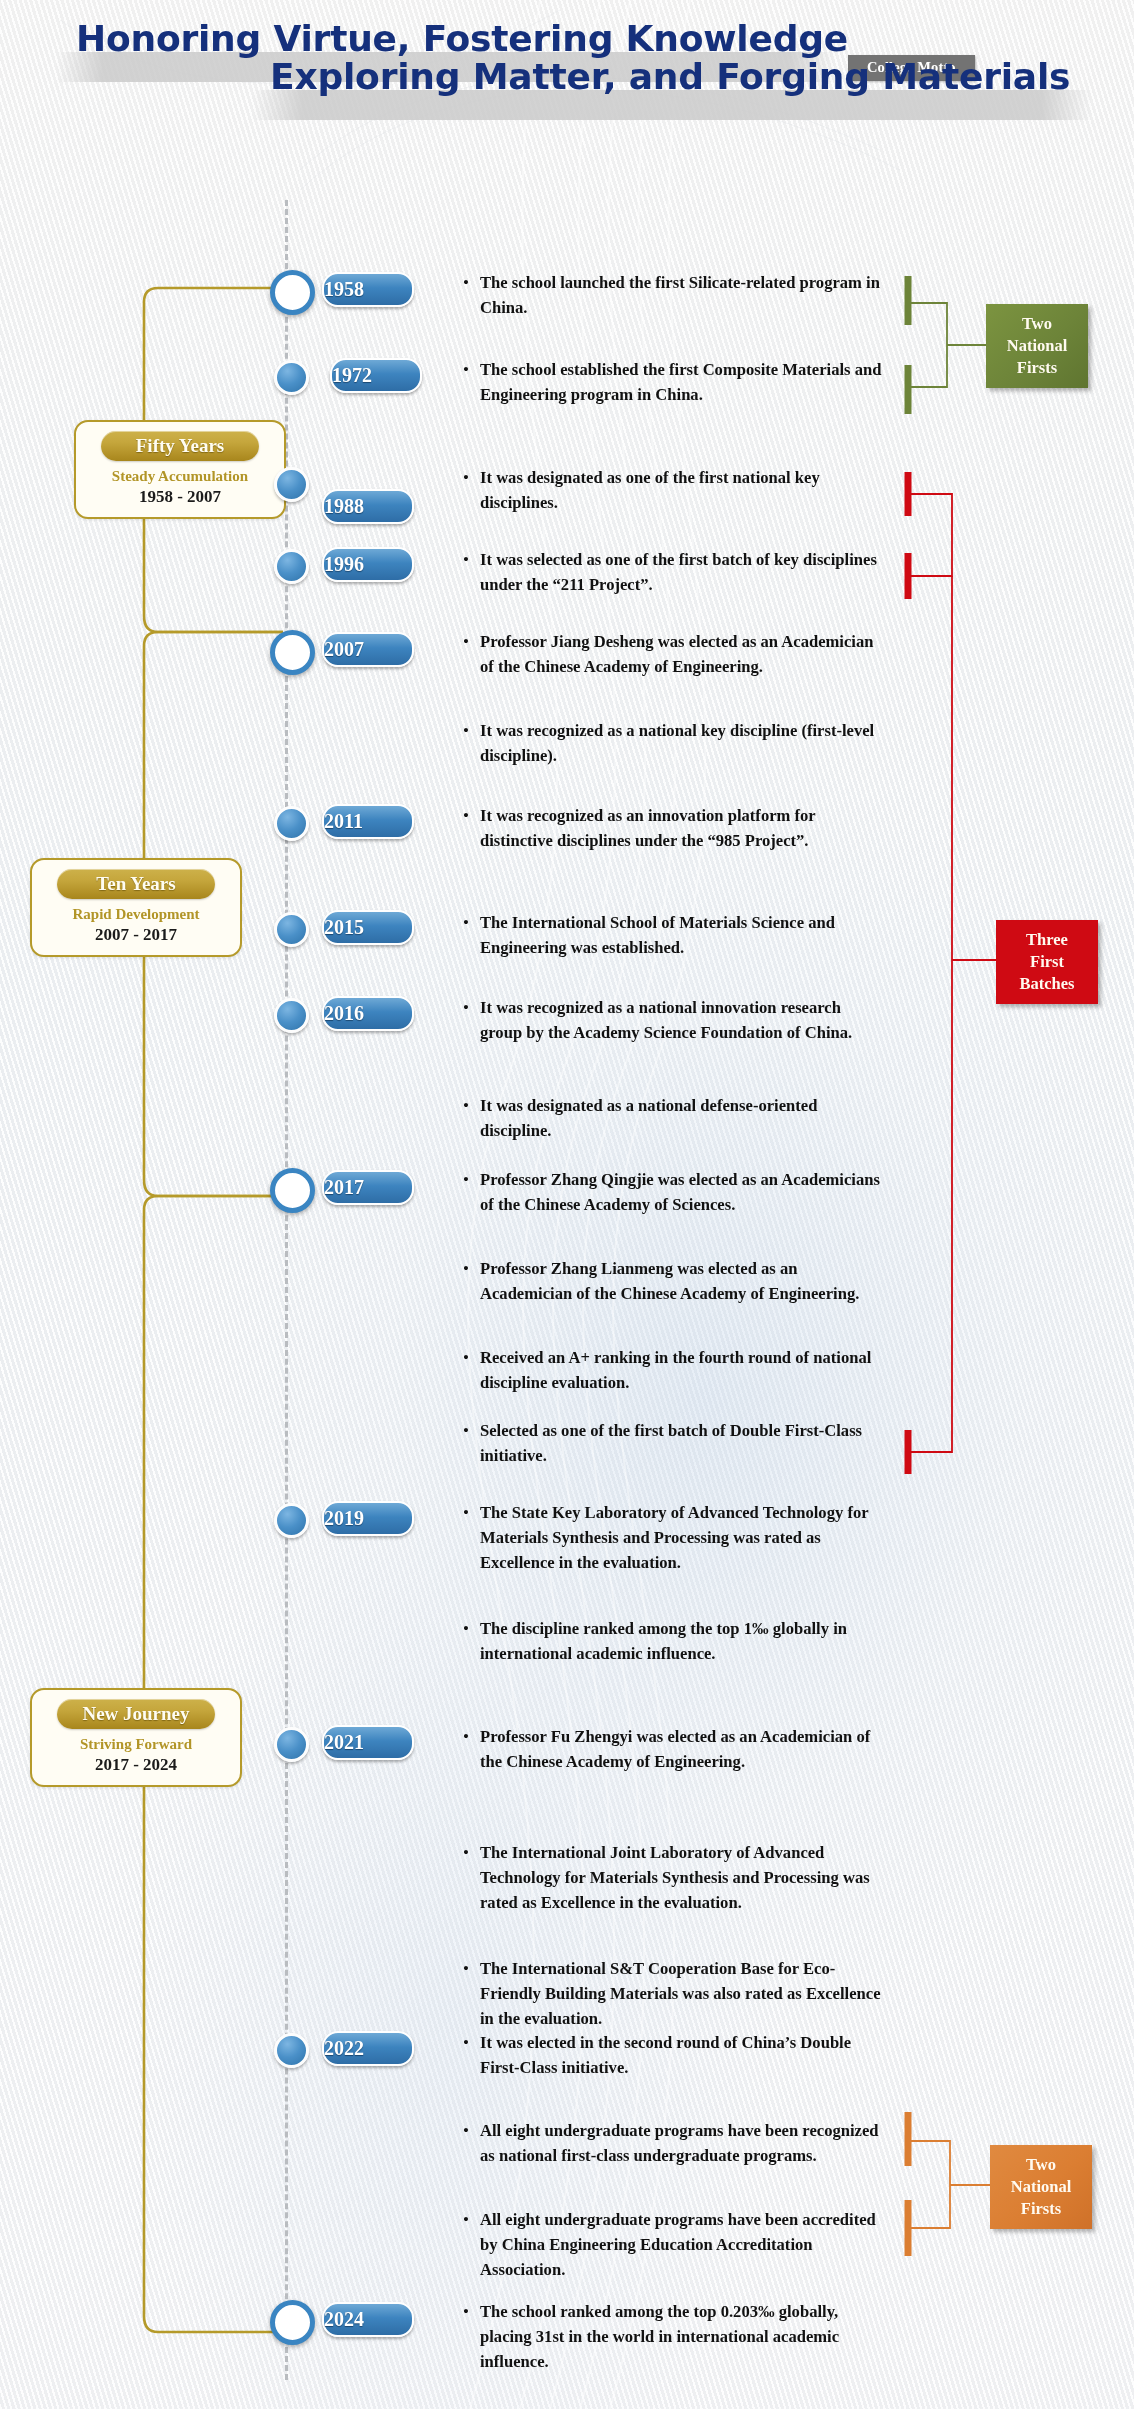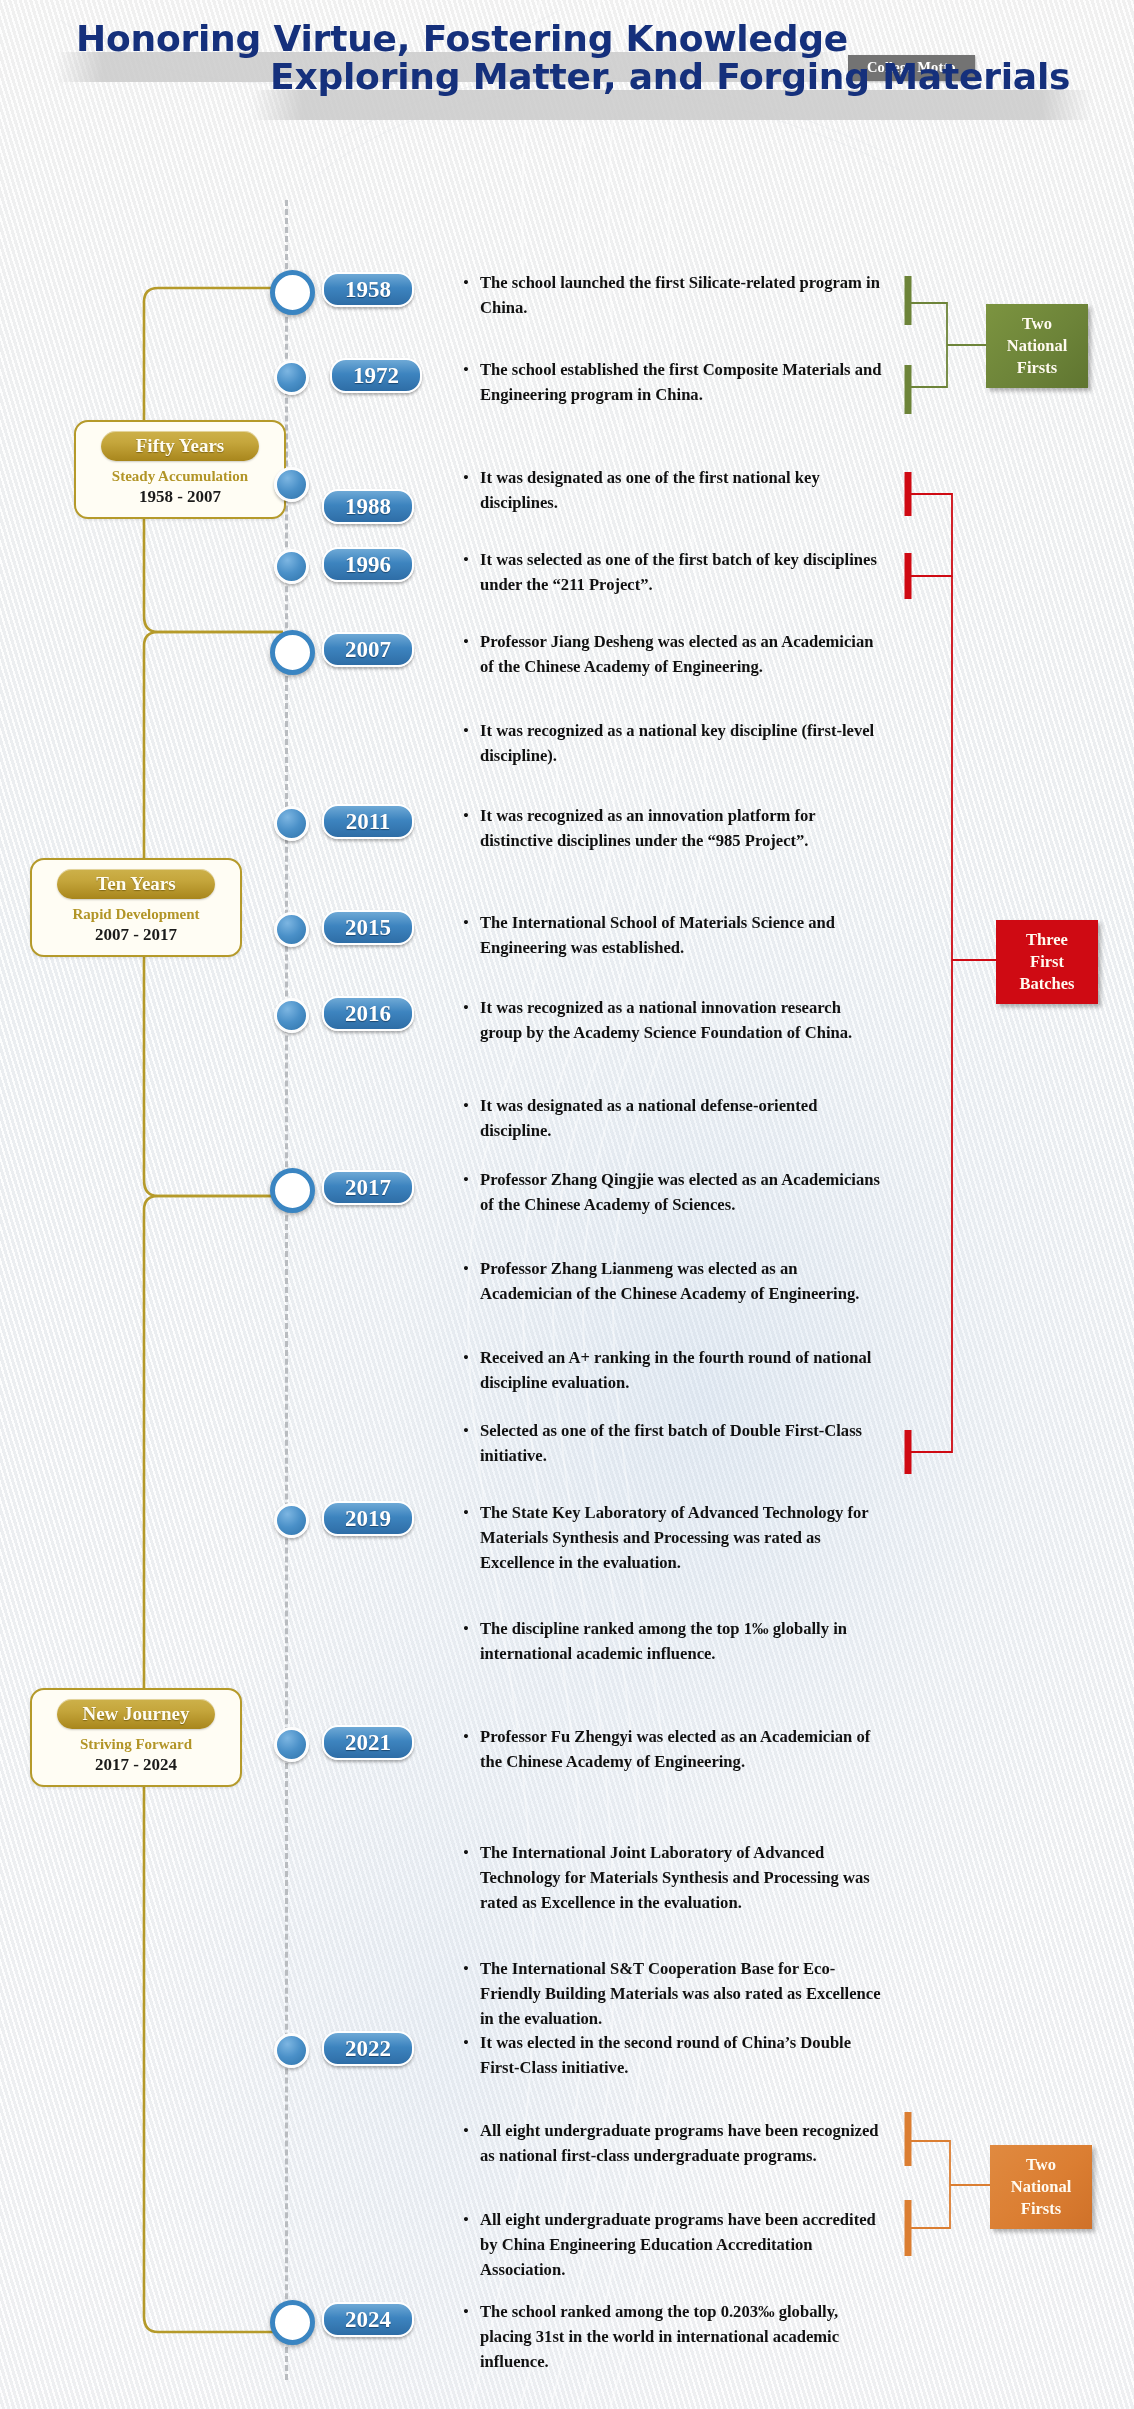--- a/index.html
+++ b/index.html
@@ -49,22 +49,22 @@
   
   .node{position:absolute;border-radius:50%;}
   .node.small{width:29px;height:29px;
     background:radial-gradient(circle at 36% 28%,#7db6e2 0%,#4a90c8 48%,#2f73aa 100%);
     border:3px solid #fdfdfd;box-shadow:0 2px 3px rgba(0,0,0,.28);}
   .node.big{width:35px;height:35px;background:#ffffff;
     border:5px solid #3a85c2;box-shadow:0 2px 4px rgba(0,0,0,.3);}
   .year-pill{position:absolute;width:88px;height:31px;border-radius:16px;
     background:linear-gradient(180deg,#6ea9d6 0%,#3d84bf 45%,#2e6da6 100%);
     border:2.5px solid #ffffff;box-shadow:0 2px 3px rgba(0,0,0,.3);
-    color:#ffffff;font-family:"Liberation Serif",serif;font-weight:700;font-size:23px;
-    line-height:31px;text-align:center;text-shadow:0 1px 1px rgba(10,40,70,.6);}
+    color:#ffffff;font-family:"Liberation Serif",serif;font-weight:700;font-size:20px;
+    line-height:31px;text-shadow:0 1px 1px rgba(10,40,70,.6);}
 
   
   .bullet{position:absolute;display:flex;width:420px;}
   .bullet .dot{width:17px;flex:0 0 17px;color:#111;font-size:17px;line-height:25px;}
   .bullet .txt{color:#111;font-family:"Liberation Serif",serif;font-weight:700;
     font-size:16.6px;line-height:25px;}
 
   
   .callout-box{position:absolute;width:94px;color:#fffaf0;text-align:center;
     font-family:"Liberation Serif",serif;font-weight:700;font-size:16.5px;line-height:22px;

